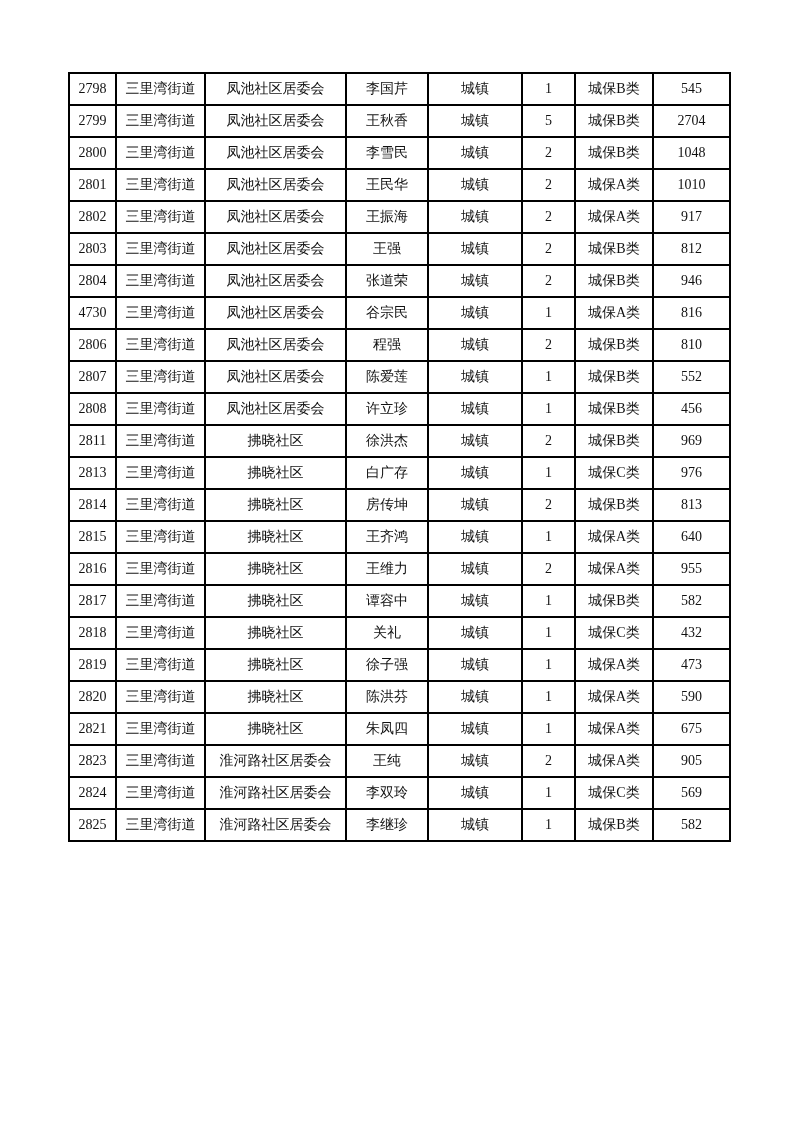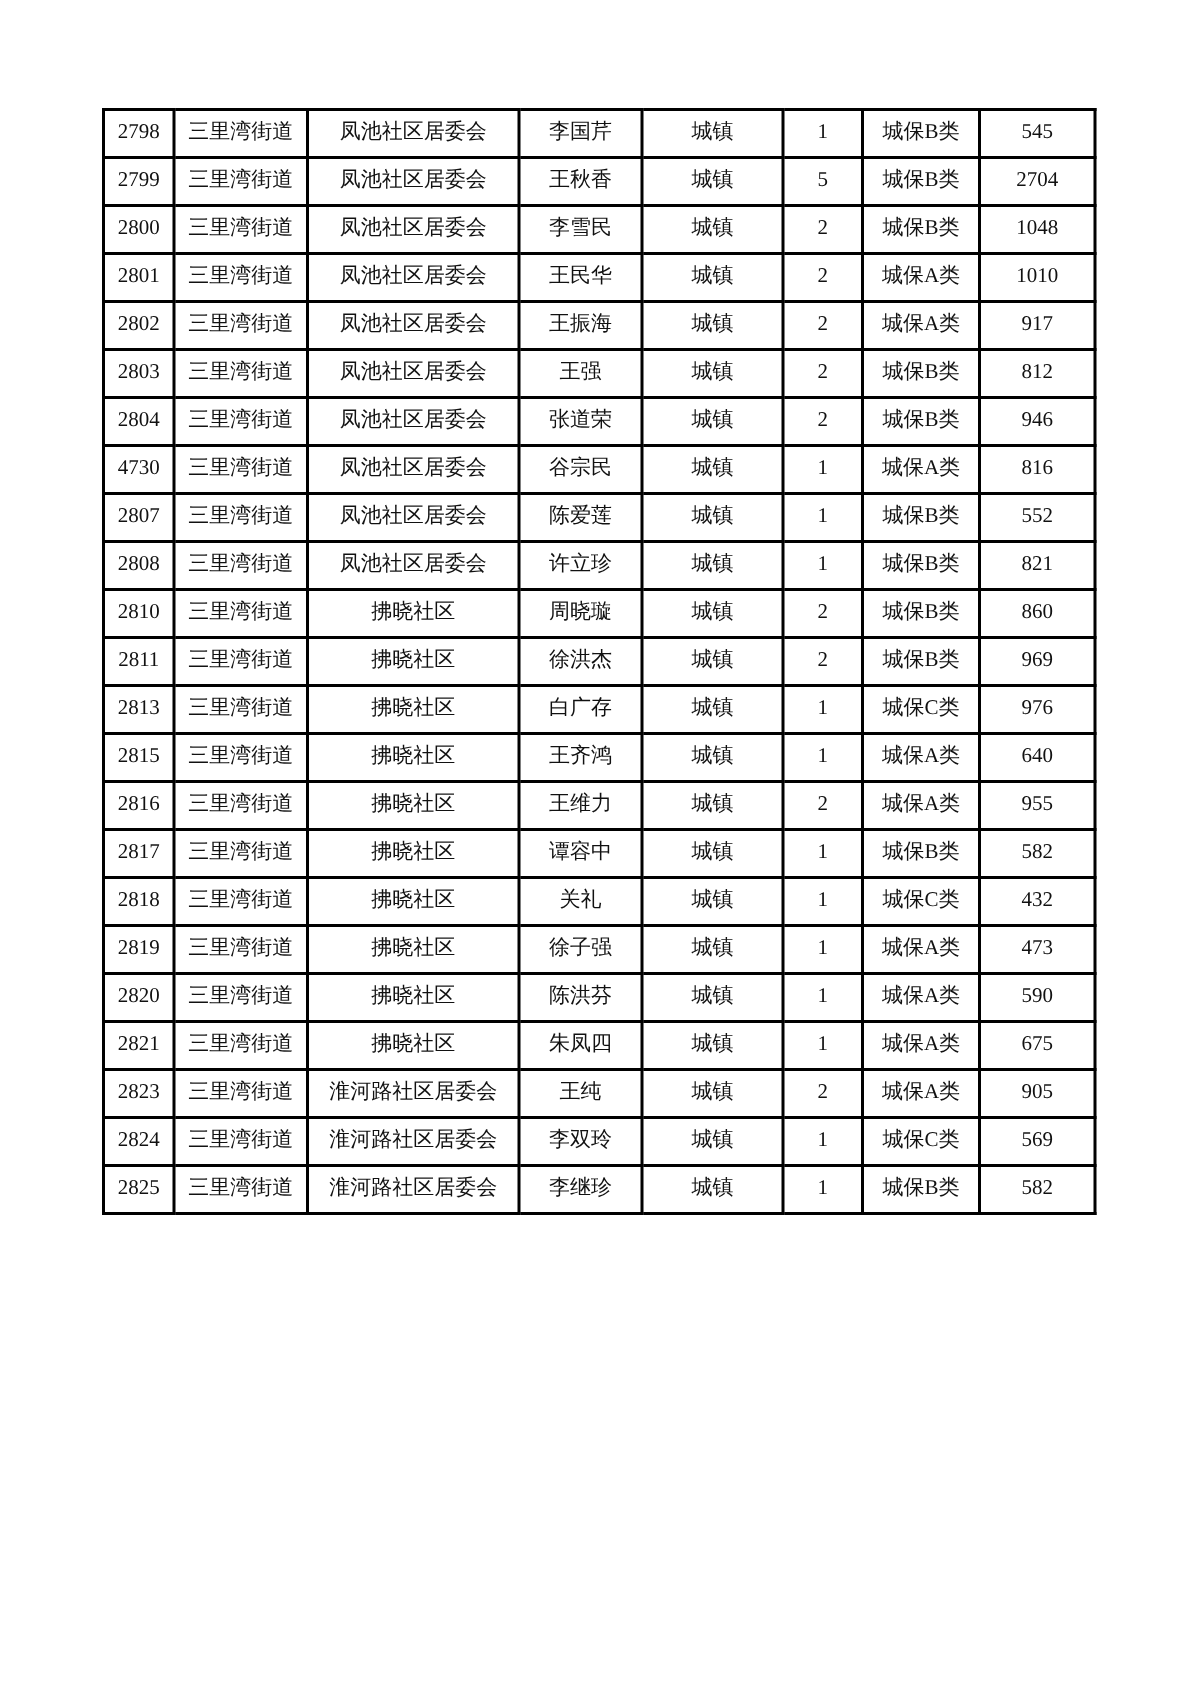--- a/index.html
+++ b/index.html
@@ -136,68 +136,78 @@
       <td>4730</td>
       <td>三里湾街道</td>
       <td>凤池社区居委会</td>
       <td>谷宗民</td>
       <td>城镇</td>
       <td>1</td>
       <td>城保A类</td>
       <td>816</td>
     </tr>
         <tr>
+      <td>2806</td>
+      <td>三里湾街道</td>
+      <td>凤池社区居委会</td>
+      <td>程强</td>
+      <td>城镇</td>
+      <td>2</td>
+      <td>城保B类</td>
+      <td>810</td>
+    </tr>
+        <tr>
       <td>2807</td>
       <td>三里湾街道</td>
       <td>凤池社区居委会</td>
       <td>陈爱莲</td>
       <td>城镇</td>
       <td>1</td>
       <td>城保B类</td>
       <td>552</td>
     </tr>
         <tr>
       <td>2808</td>
       <td>三里湾街道</td>
       <td>凤池社区居委会</td>
       <td>许立珍</td>
       <td>城镇</td>
       <td>1</td>
       <td>城保B类</td>
-      <td>821</td>
-    </tr>
-        <tr>
-      <td>2810</td>
-      <td>三里湾街道</td>
-      <td>拂晓社区</td>
-      <td>周晓璇</td>
-      <td>城镇</td>
-      <td>2</td>
-      <td>城保B类</td>
-      <td>860</td>
+      <td>456</td>
     </tr>
         <tr>
       <td>2811</td>
       <td>三里湾街道</td>
       <td>拂晓社区</td>
       <td>徐洪杰</td>
       <td>城镇</td>
       <td>2</td>
       <td>城保B类</td>
       <td>969</td>
     </tr>
         <tr>
       <td>2813</td>
       <td>三里湾街道</td>
       <td>拂晓社区</td>
       <td>白广存</td>
       <td>城镇</td>
       <td>1</td>
       <td>城保C类</td>
       <td>976</td>
+    </tr>
+        <tr>
+      <td>2814</td>
+      <td>三里湾街道</td>
+      <td>拂晓社区</td>
+      <td>房传坤</td>
+      <td>城镇</td>
+      <td>2</td>
+      <td>城保B类</td>
+      <td>813</td>
     </tr>
         <tr>
       <td>2815</td>
       <td>三里湾街道</td>
       <td>拂晓社区</td>
       <td>王齐鸿</td>
       <td>城镇</td>
       <td>1</td>
       <td>城保A类</td>
       <td>640</td>

